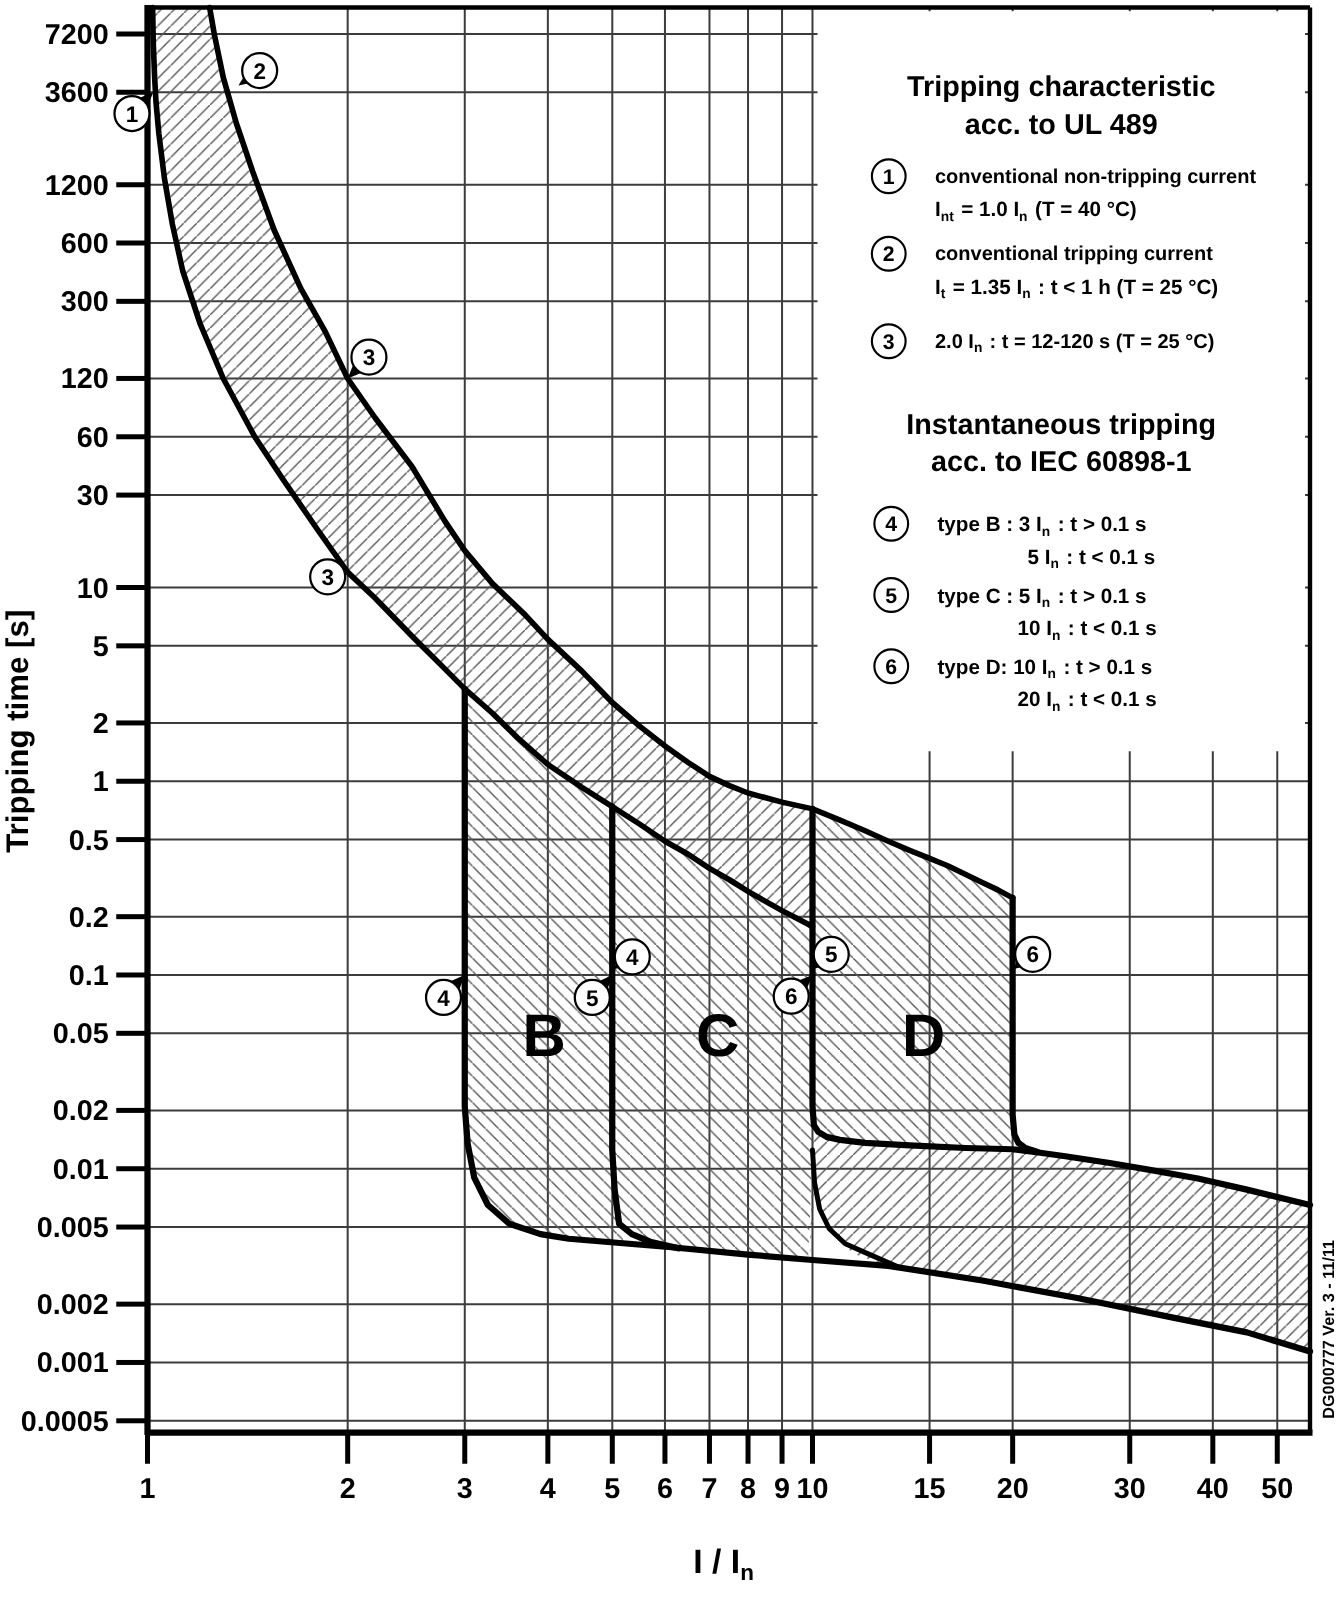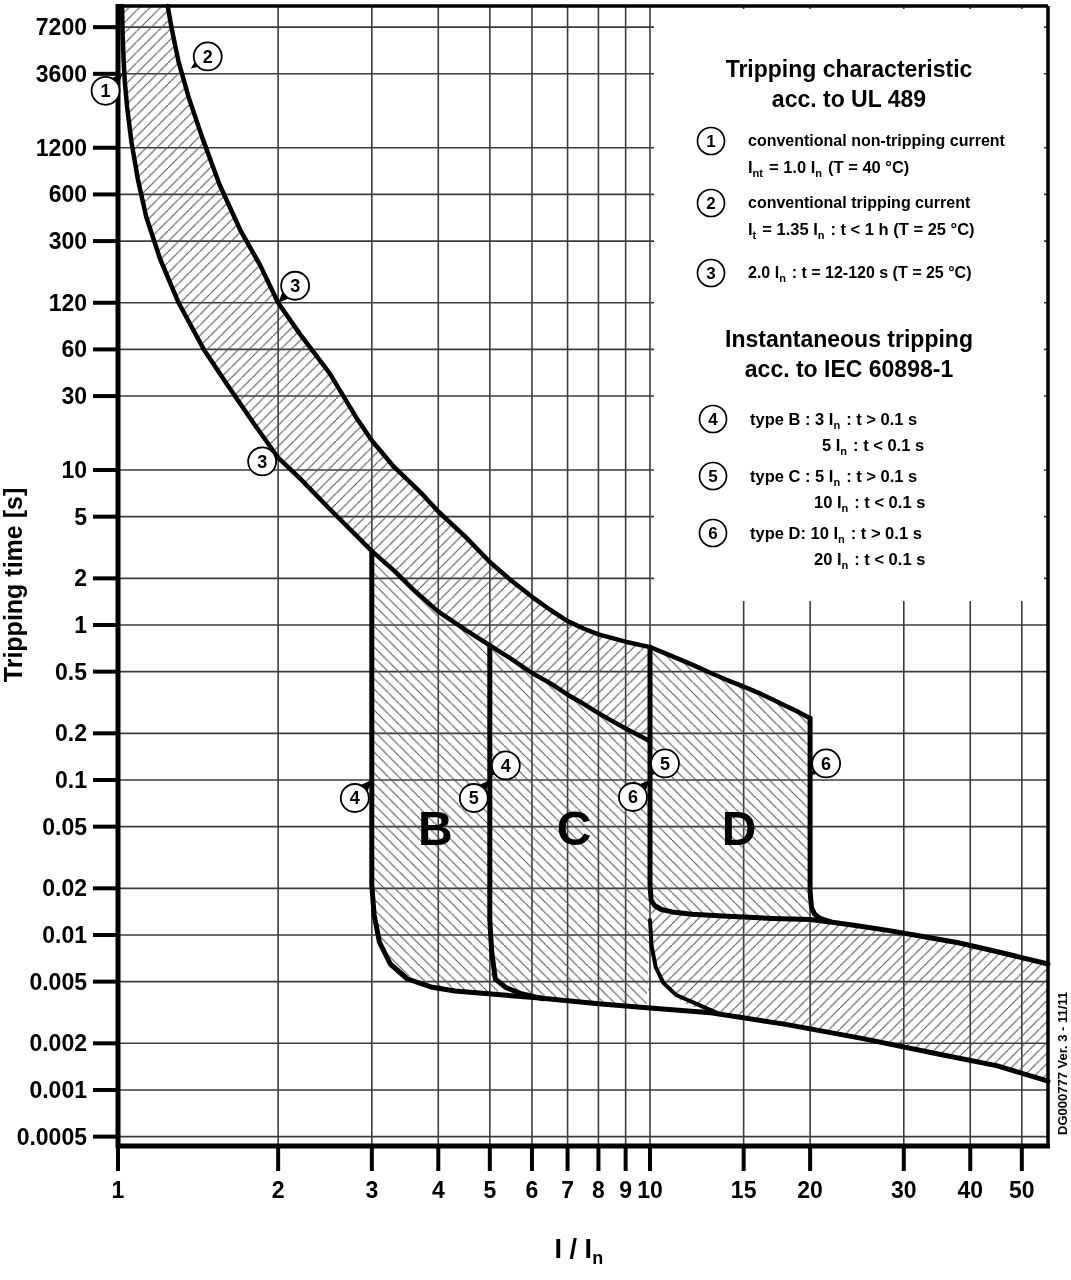--- a/index.html
+++ b/index.html
@@ -1,17 +1,17 @@
 <!DOCTYPE html>
 <html><head>
 <meta charset="utf-8">
 <style>
   html,body{margin:0;padding:0;background:#fff;}
   body{font-family:"Liberation Sans", sans-serif;}
-  #stage{position:relative;width:1071px;height:1280px;background:#ffffff;overflow:hidden;}
+  #stage{position:relative;width:1071px;height:1280px;background:#ffffff;overflow:hidden;border-radius:27px;}
   svg text{font-family:"Liberation Sans", sans-serif;}
 </style>
 </head>
 <body>
 
 <div id="stage">
   
   <svg id="chart" width="1071" height="1280" viewBox="0 0 1071 1280">
       <defs>
         <pattern id="hF" width="10.5" height="10.5" patternUnits="userSpaceOnUse">

